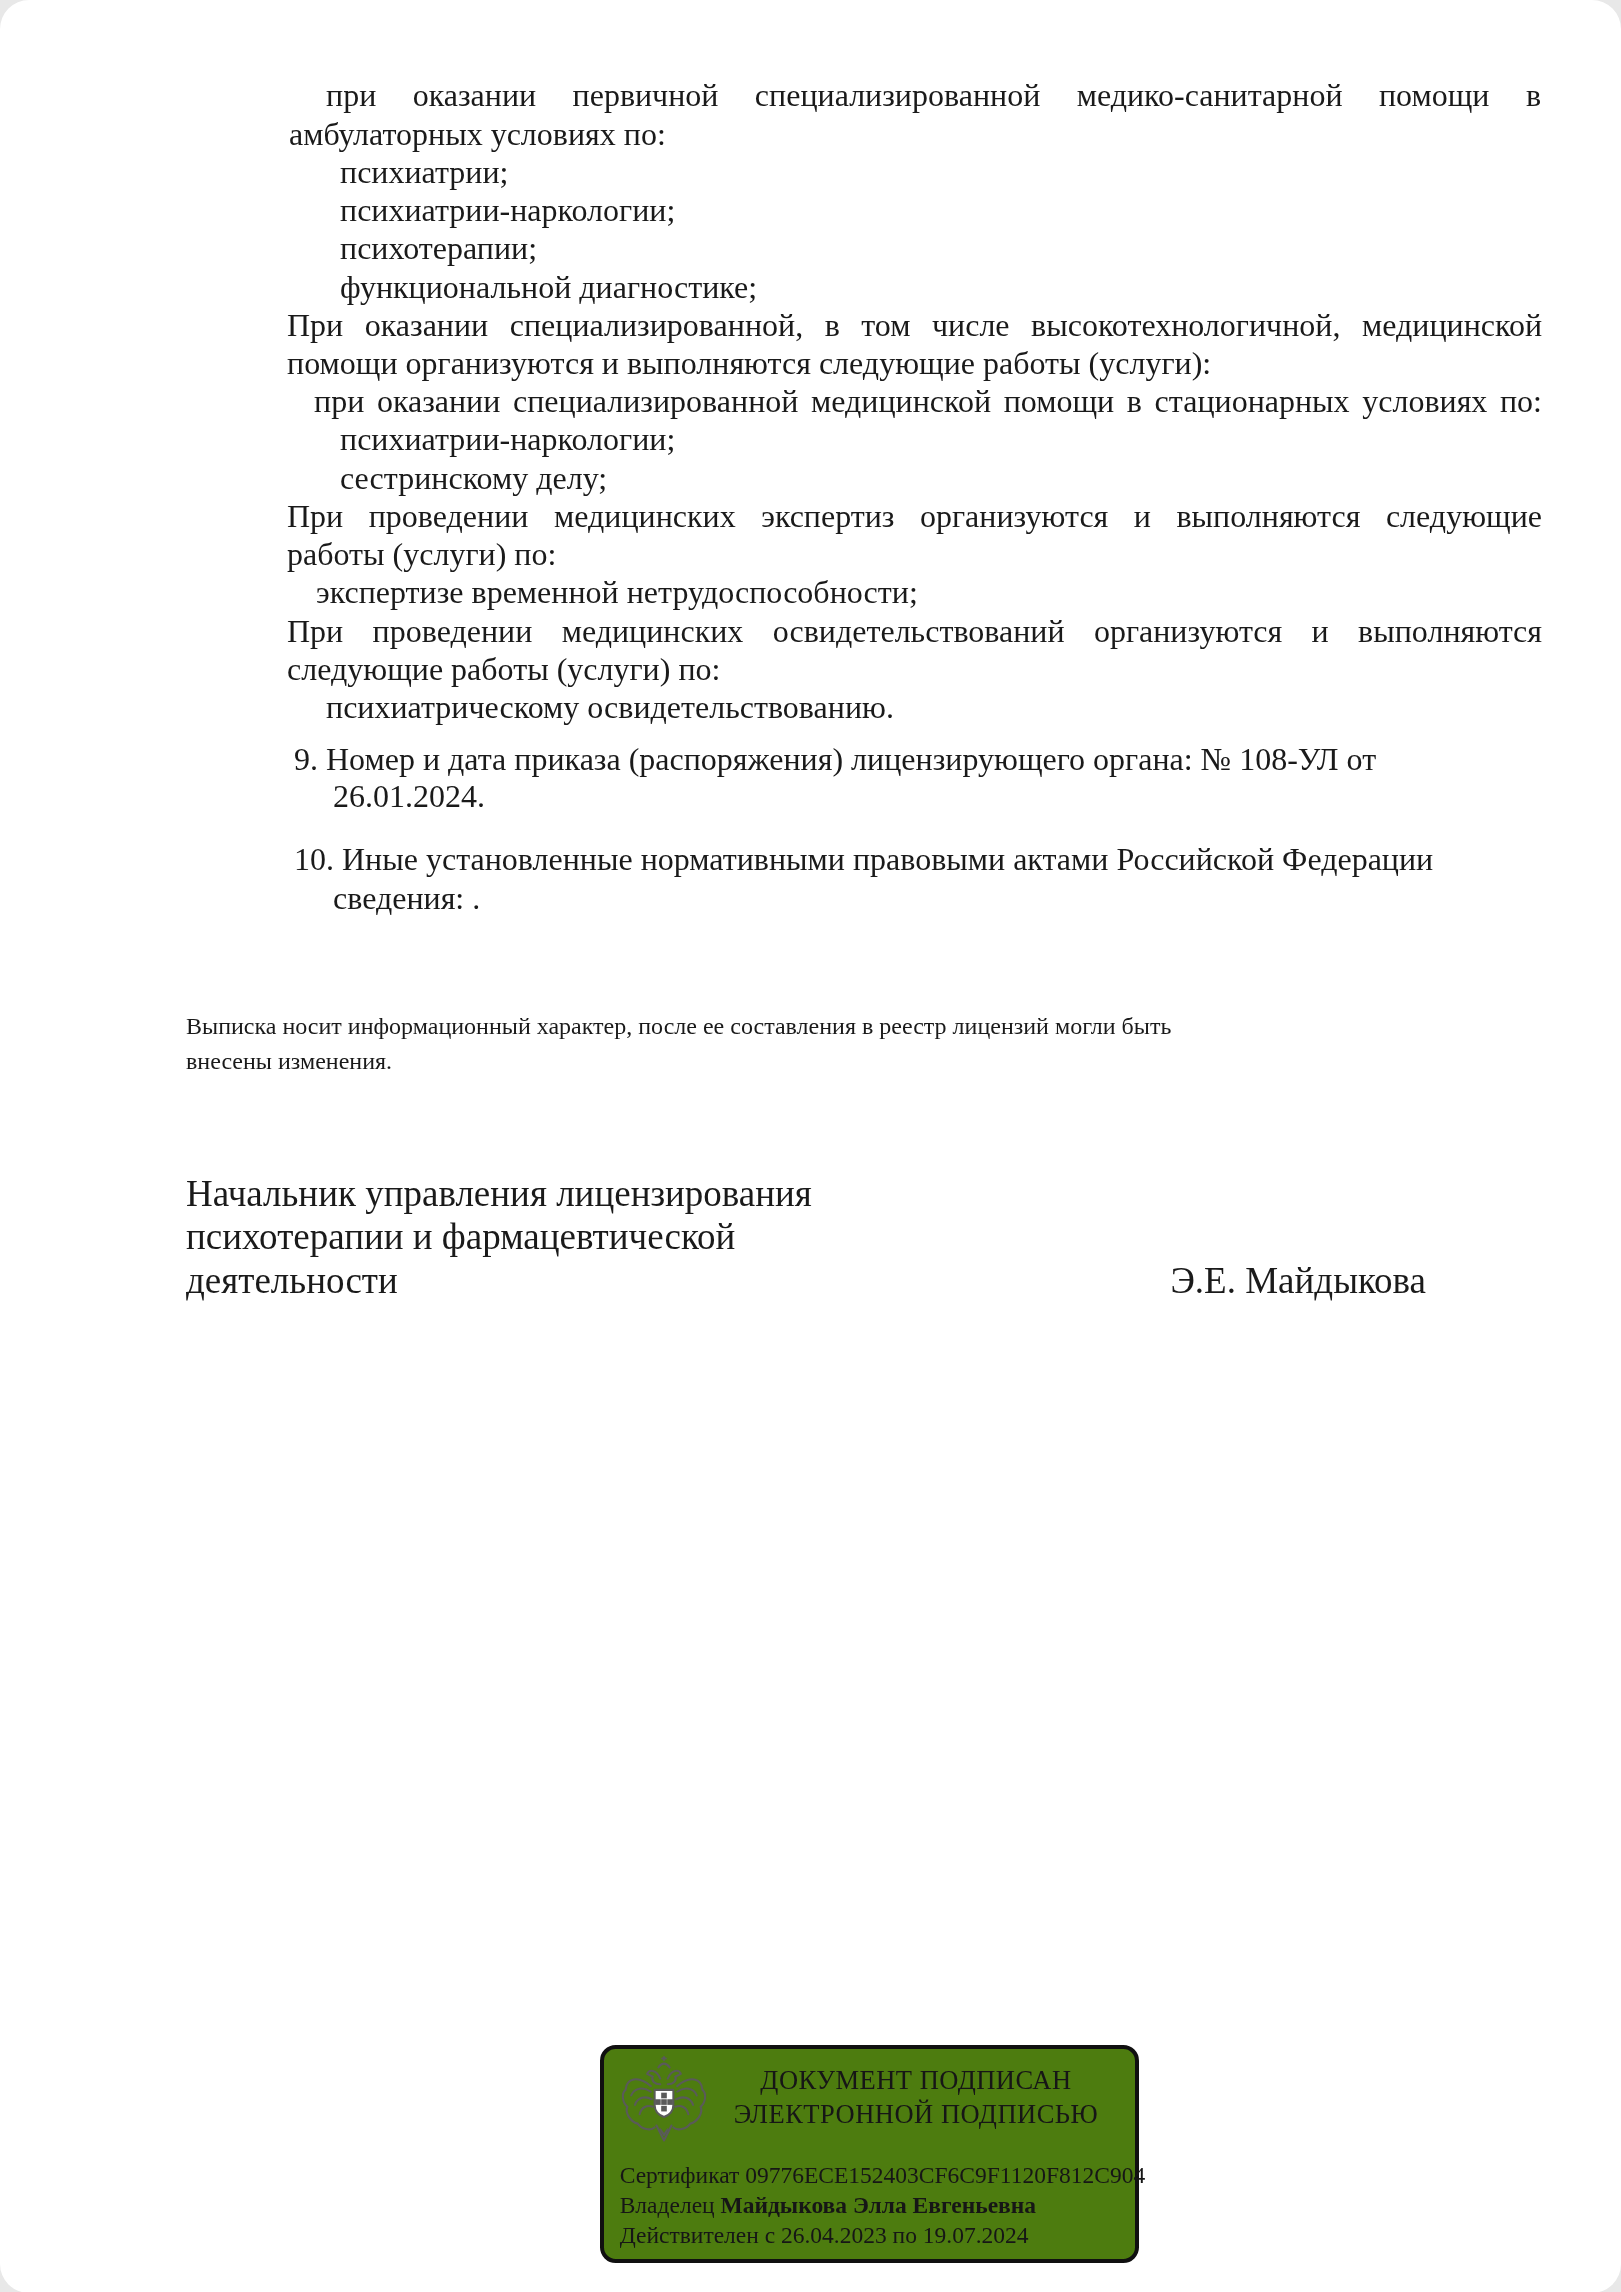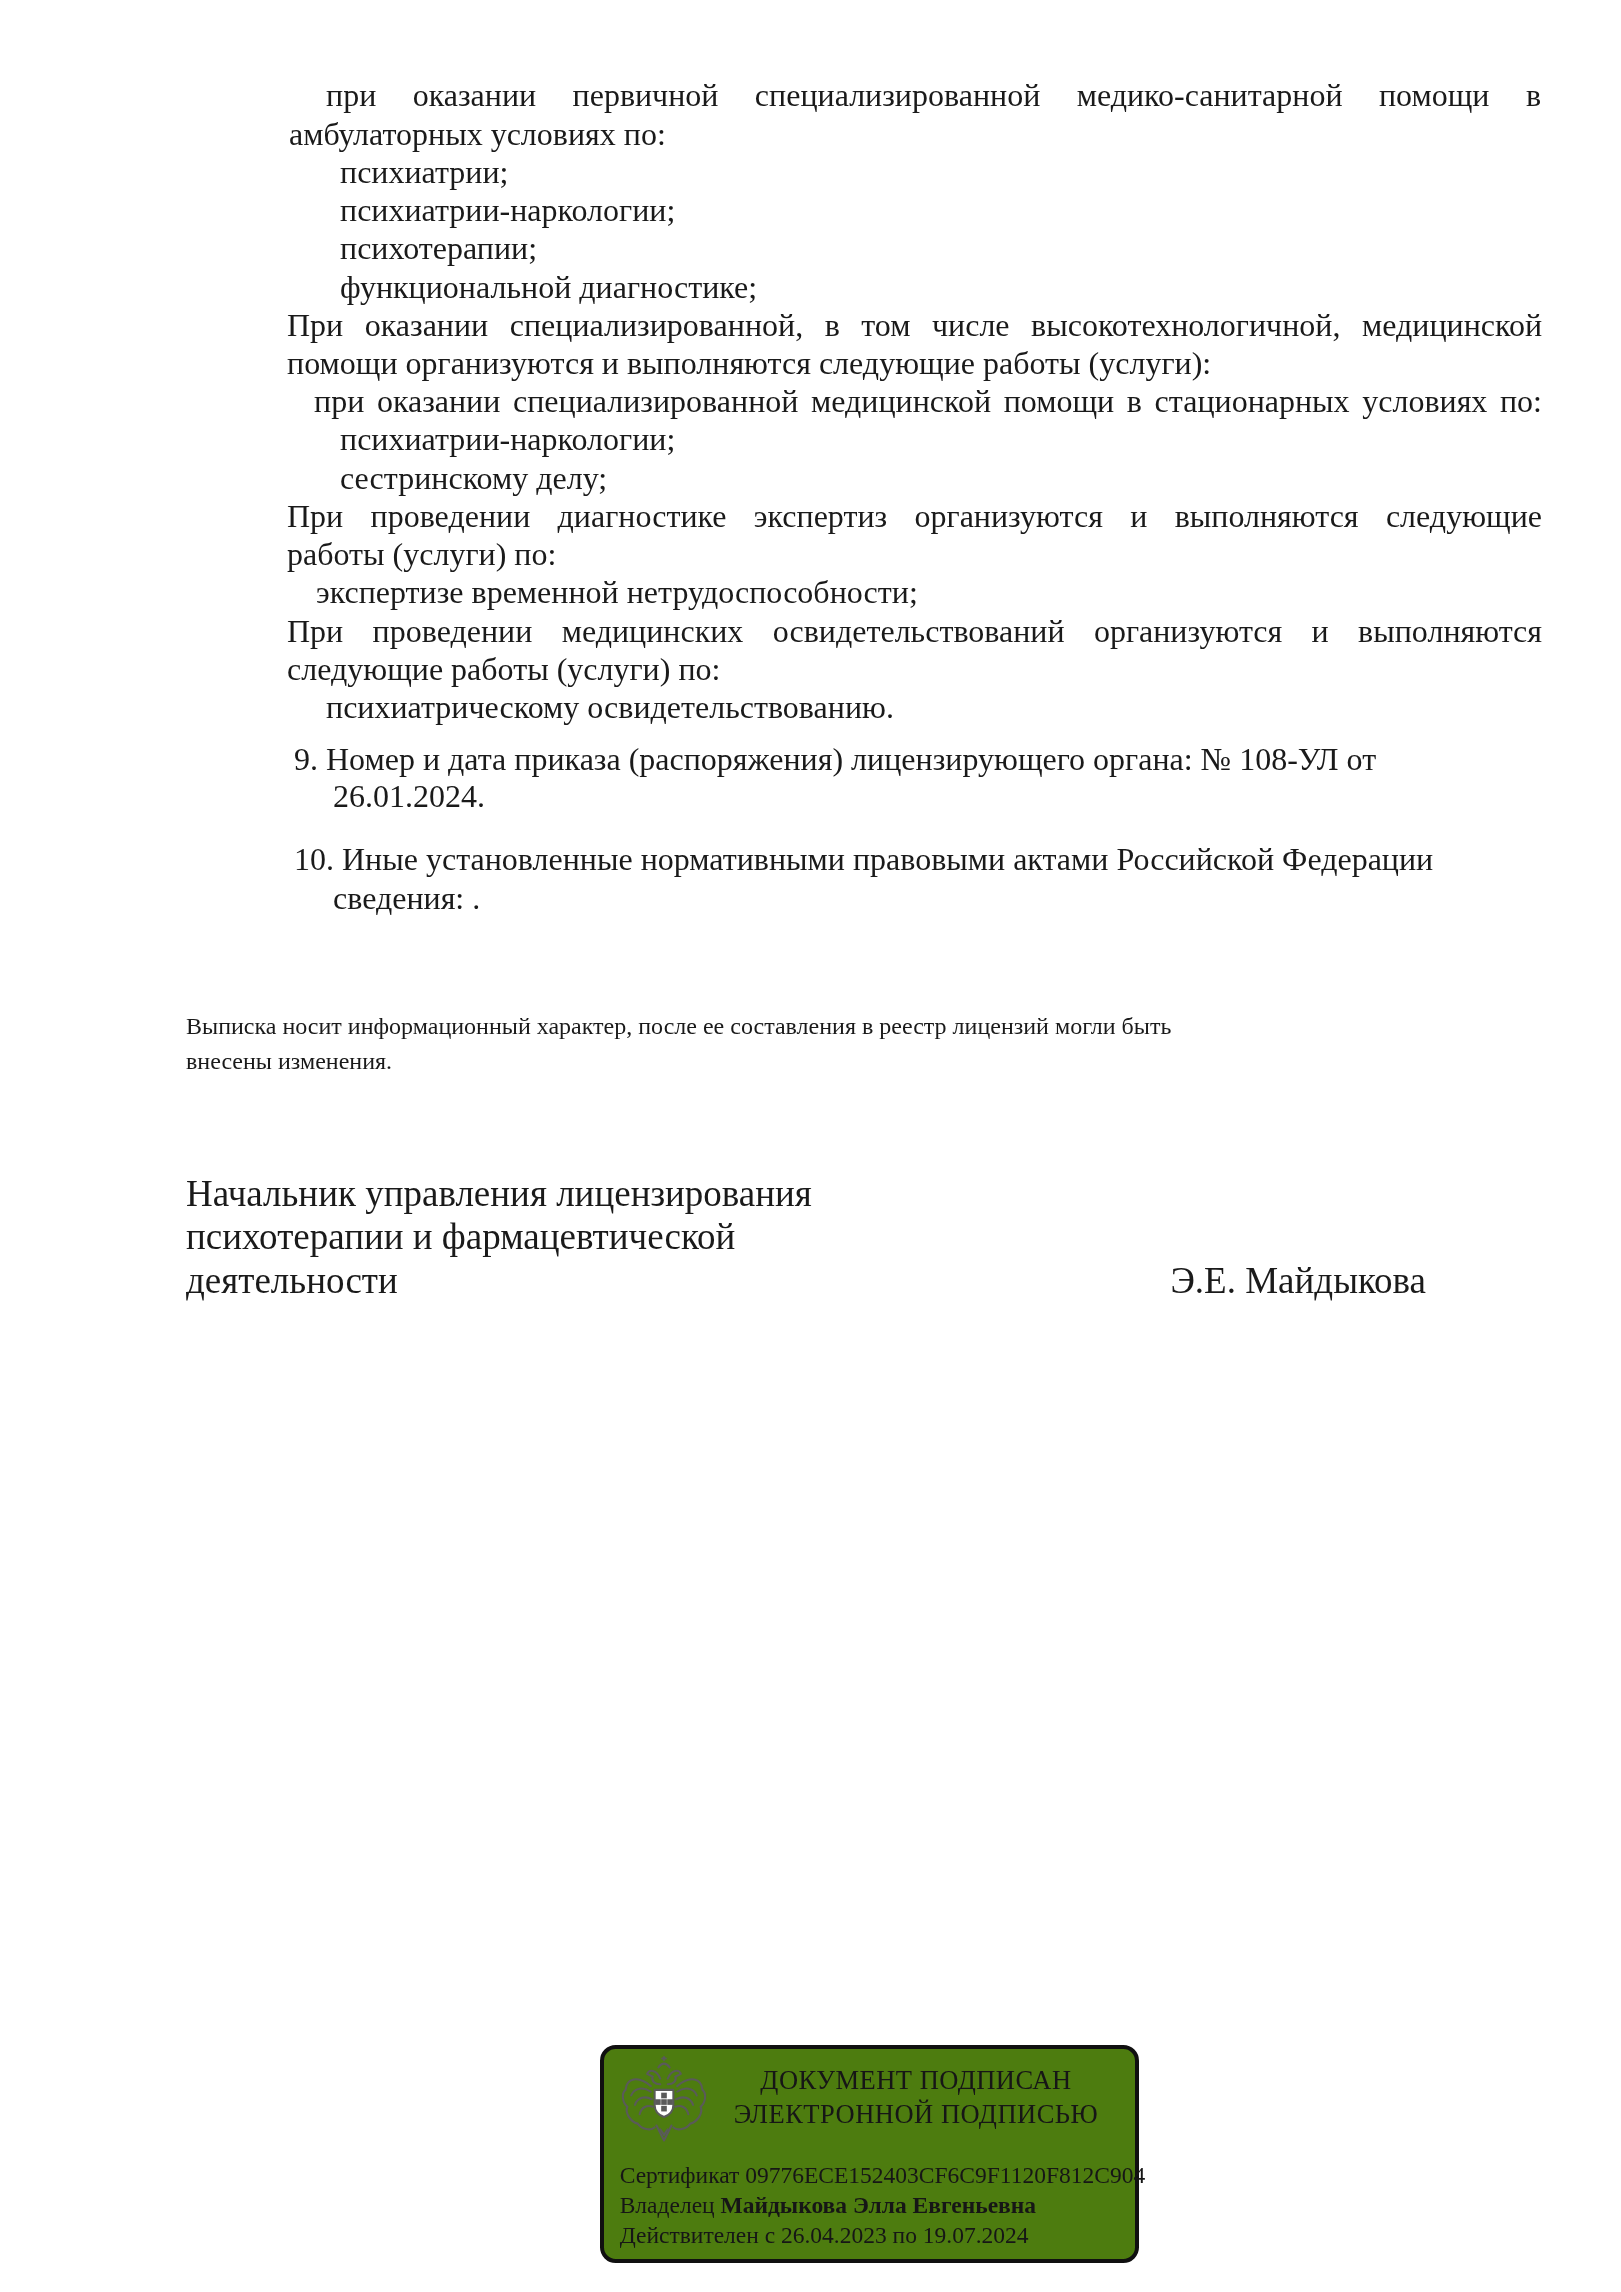--- a/index.html
+++ b/index.html
@@ -4,20 +4,21 @@
 <style>
   html,body{margin:0;padding:0;background:#e8e8e8;}
   .page{
     position:relative;
     width:1621px;
     height:2293px;
     background:#ffffff;
     font-family:"Liberation Serif","DejaVu Serif",serif;
     color:#1a1a1a;
     overflow:hidden;
+    border-radius:29px;
   }
   .ln{
     position:absolute;
     font-size:32px;
     line-height:38px;
     white-space:nowrap;
     text-align:right;
   }
   .just{
     white-space:normal;
@@ -85,21 +86,21 @@
   <div class="ln" style="top:115px;left:289px">амбулаторных условиях по:</div>
   <div class="ln" style="top:153px;left:340px">психиатрии;</div>
   <div class="ln" style="top:191px;left:340px">психиатрии-наркологии;</div>
   <div class="ln" style="top:229px;left:340px">психотерапии;</div>
   <div class="ln" style="top:268px;left:340px">функциональной диагностике;</div>
   <div class="ln just" style="top:306px;left:287px;width:1255px">При оказании специализированной, в том числе высокотехнологичной, медицинской</div>
   <div class="ln" style="top:344px;left:287px">помощи организуются и выполняются следующие работы (услуги):</div>
   <div class="ln just" style="top:382px;left:314px;width:1228px">при оказании специализированной медицинской помощи в стационарных условиях по:</div>
   <div class="ln" style="top:420px;left:340px">психиатрии-наркологии;</div>
   <div class="ln" style="top:459px;left:340px">сестринскому делу;</div>
-  <div class="ln just" style="top:497px;left:287px;width:1255px">При проведении диагностике экспертиз организуются и выполняются следующие</div>
+  <div class="ln just" style="top:497px;left:287px;width:1255px">При проведении медицинских экспертиз организуются и выполняются следующие</div>
   <div class="ln" style="top:535px;left:287px">работы (услуги) по:</div>
   <div class="ln" style="top:573px;left:316px">экспертизе временной нетрудоспособности;</div>
   <div class="ln" style="top:650px;left:287px">следующие работы (услуги) по:</div>
   <div class="ln just" style="top:612px;left:287px;width:1255px">При проведении медицинских освидетельствований организуются и выполняются</div>
   <div class="ln" style="top:688px;left:326px">психиатрическому освидетельствованию.</div>
 
   <div class="ln" style="top:740px;left:294px">9. Номер и дата приказа (распоряжения) лицензирующего органа: № 108-УЛ от</div>
   <div class="ln" style="top:777px;left:333px">26.01.2024.</div>
 
   <div class="ln" style="top:840px;left:294px">10. Иные установленные нормативными правовыми актами Российской Федерации</div>

